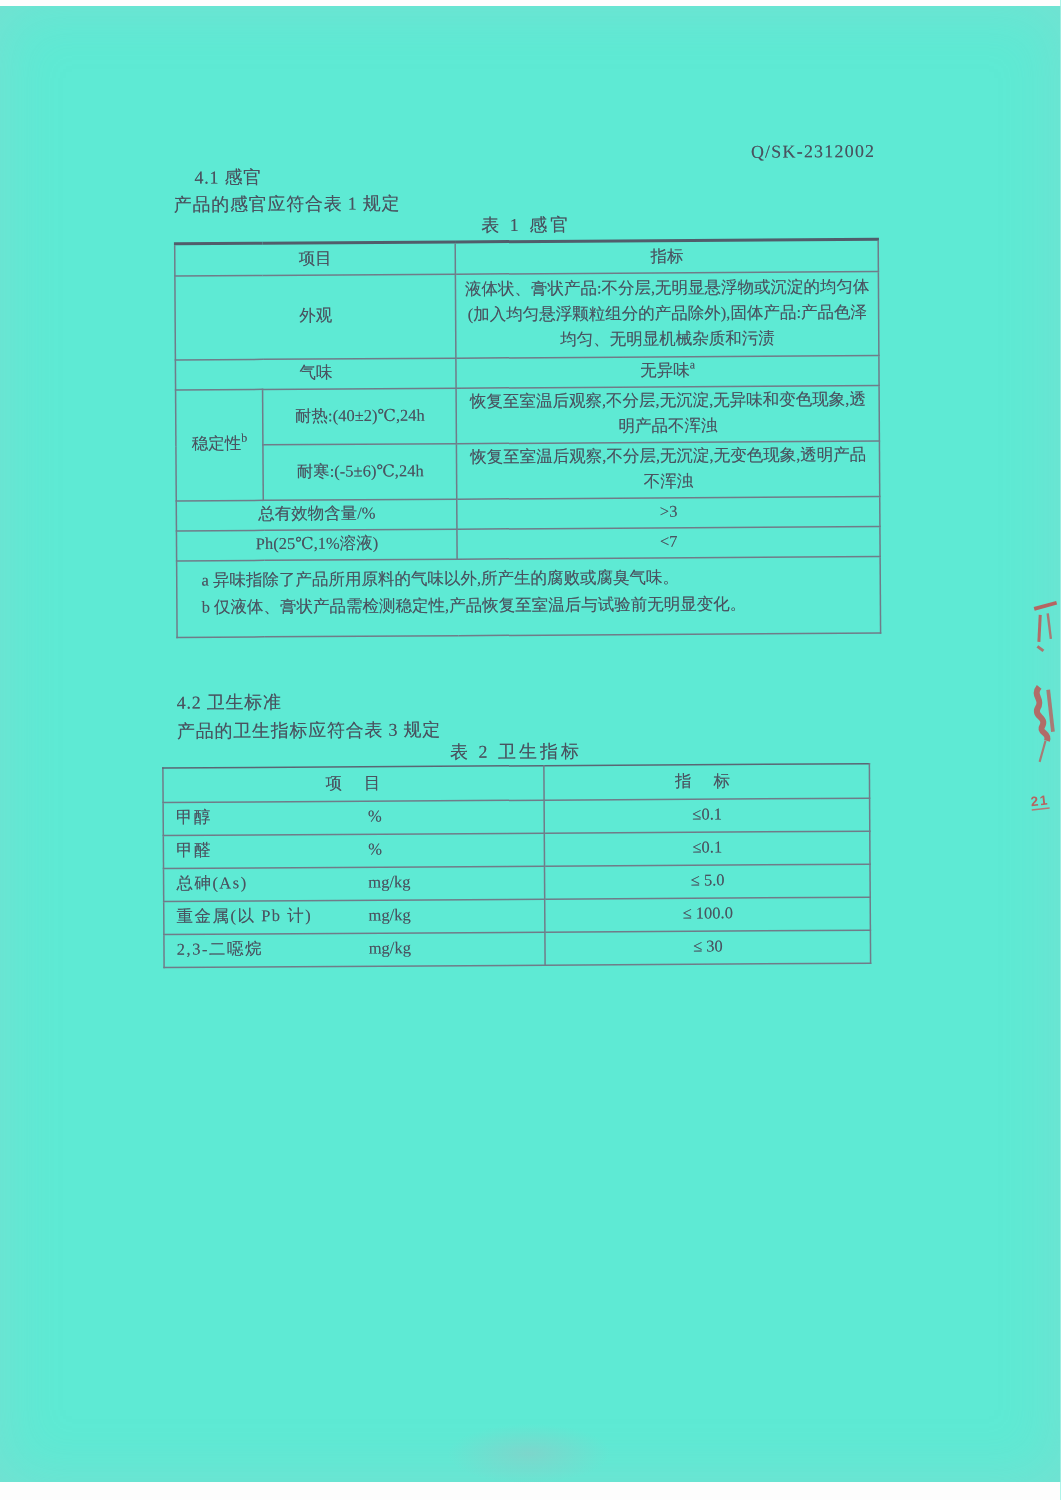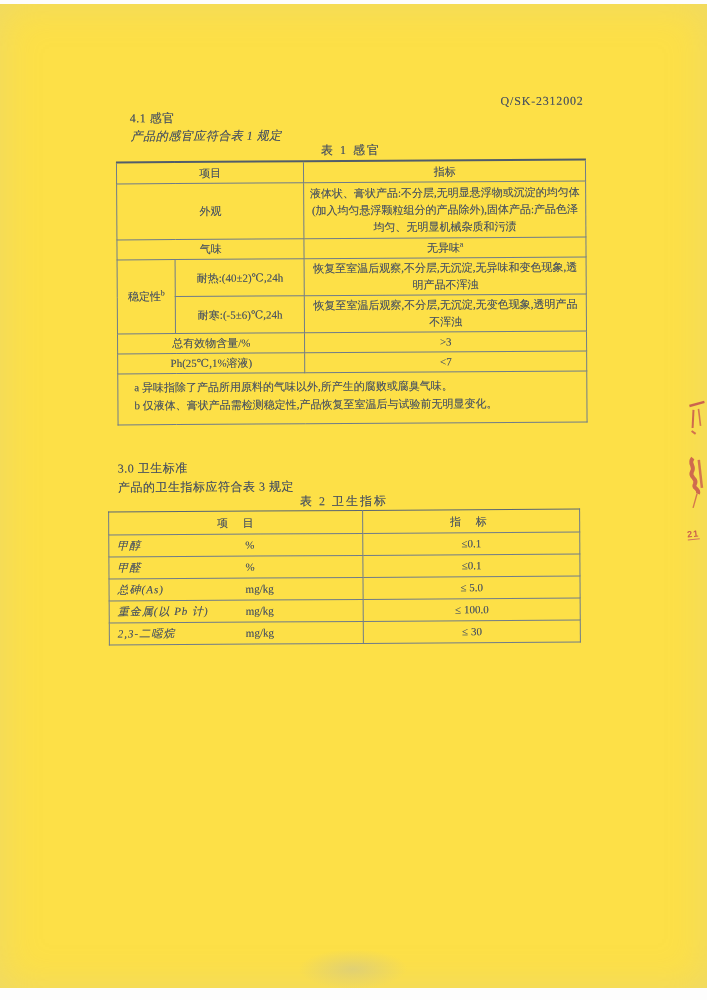--- a/index.html
+++ b/index.html
@@ -4,29 +4,29 @@
 <style>
   html,body{margin:0;padding:0;}
   body{
     width:707px;height:1000px;position:relative;overflow:hidden;
     background:#fdfdfd;
     font-family:"Liberation Serif","DejaVu Serif",serif;
     color:#49525f;
   }
   .page{
     position:absolute;left:0;top:4px;width:707px;height:984px;
-    background:#fde047;
+    background:#5eead4;
     box-shadow:inset 0 0 40px rgba(190,196,204,0.25);
   }
   .content{position:absolute;left:0;top:0;width:100%;height:100%;transform:rotate(-0.35deg);}
   .txt{position:absolute;font-size:12px;line-height:16px;letter-spacing:0.5px;
        text-shadow:0 0 0.4px rgba(73,82,95,0.55);}
   .doc-number{left:503px;top:90px;letter-spacing:0.8px;}
   .s1-title{left:132px;top:105px;}
-  .s1-intro{left:133px;top:123px;font-style:italic;}
+  .s1-intro{left:118px;top:123px;}
   .t1-caption{left:118px;top:138px;width:470px;text-align:center;letter-spacing:2px;}
   .s2-title{left:118px;top:455px;}
   .s2-intro{left:118px;top:474px;}
   .t2-caption{left:108px;top:489px;width:472px;text-align:center;letter-spacing:2px;}
 
   table{border-collapse:collapse;position:absolute;
         font-size:11px;line-height:17px;color:#4a5360;
         text-shadow:0 0 0.4px rgba(74,83,96,0.5);}
   td{border:1px solid #707c89;text-align:center;padding:1px 3px;vertical-align:middle;}
 
@@ -41,21 +41,21 @@
   .table1 tr.oneline td{height:16px;}
   .table1 td.footnotes{border-top:1px solid #707c89;text-align:left;
         padding:4px 8px 10px 16px;line-height:18px;}
   sup{font-size:8px;vertical-align:super;line-height:0;}
 
   .table2{left:108px;top:506px;width:472px;}
   .table2 td.c1{width:250px;text-align:left;padding-left:8px;}
   .table2 td.c2{width:222px;}
   .table2 tr td{height:19px;}
   .table2 tr.hdr td{height:20px;text-align:center;letter-spacing:6px;border-top:1.5px solid #5a6674;}
-  .table2 .name{display:inline-block;width:128px;letter-spacing:1px;font-style:italic;}
+  .table2 .name{display:inline-block;width:128px;letter-spacing:1px;}
   .table2 .unit{display:inline-block;}
 
   .stamp{position:absolute;color:#c44d4d;}
   .stamp-num{left:687px;top:527px;font-size:9px;font-weight:bold;
      border-bottom:1.5px solid #c96060;transform:rotate(-6deg);
      letter-spacing:1px;opacity:0.85;font-family:"Liberation Sans",sans-serif;}
   .smudge{position:absolute;left:295px;top:945px;width:110px;height:40px;
      background:radial-gradient(ellipse at center,rgba(176,182,190,0.35),rgba(176,182,190,0) 70%);}
 </style>
 </head>
@@ -103,21 +103,21 @@
       </tr>
       <tr>
         <td class="footnotes" colspan="3">
           <div>a 异味指除了产品所用原料的气味以外,所产生的腐败或腐臭气味。</div>
           <div>b 仅液体、膏状产品需检测稳定性,产品恢复至室温后与试验前无明显变化。</div>
         </td>
       </tr>
     </tbody>
       </table>
 
-    <div class="txt s2-title">3.0  卫生标准</div>
+    <div class="txt s2-title">4.2  卫生标准</div>
     <div class="txt s2-intro">产品的卫生指标应符合表 3 规定</div>
     <div class="txt t2-caption">表 2  卫生指标</div>
 
     <table class="table2">
       <tbody>
           <tr class="hdr">
         <td class="c1">项  目</td>
         <td class="c2">指  标</td>
       </tr>
       <tr>

